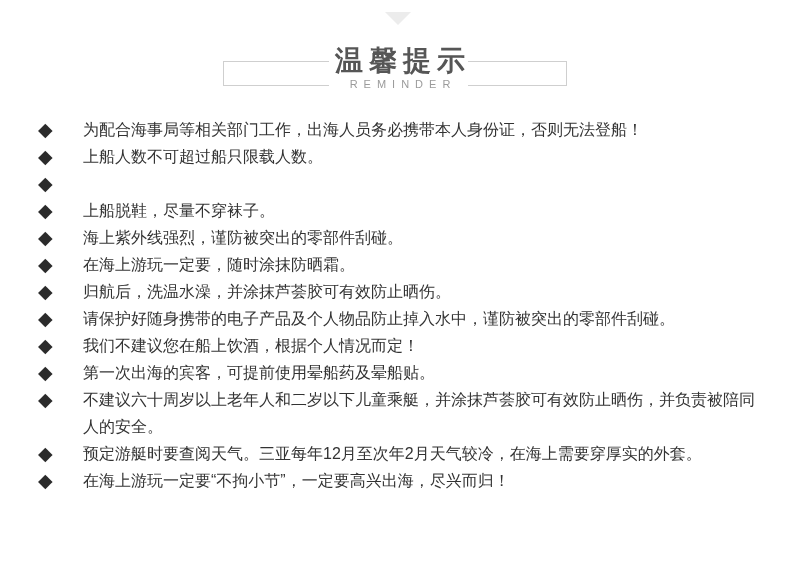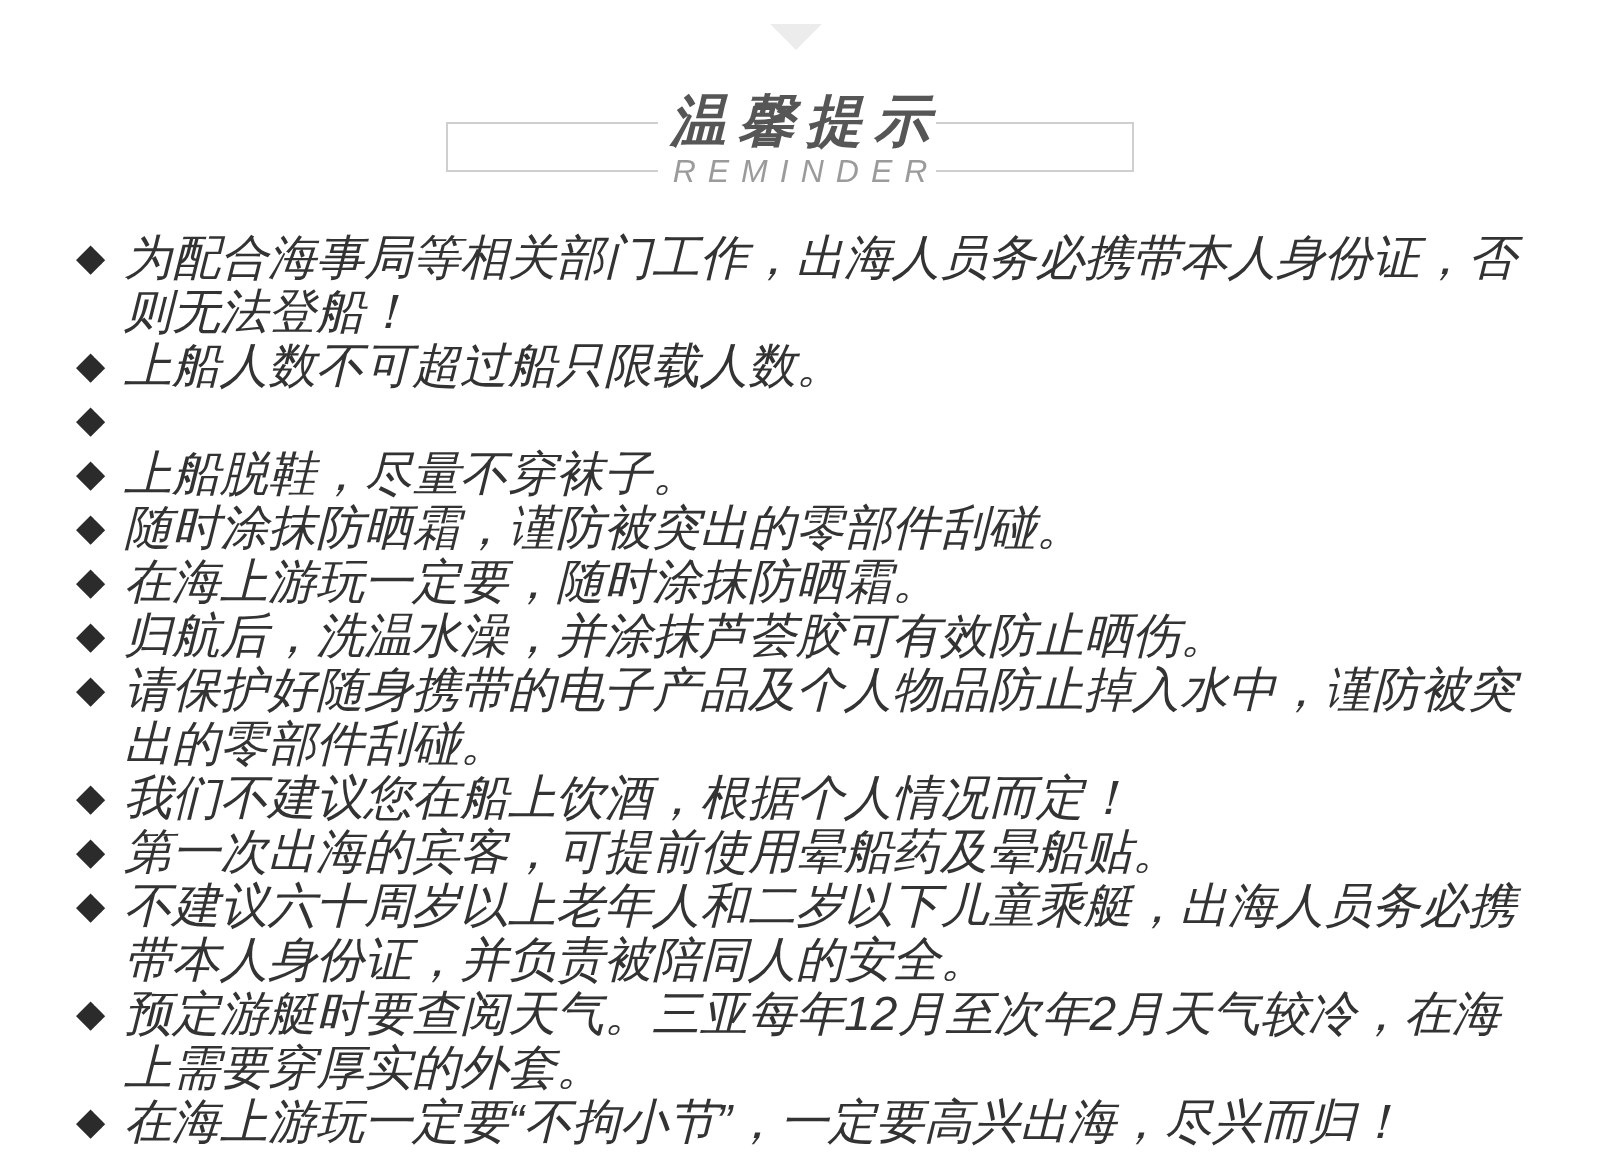--- a/index.html
+++ b/index.html
@@ -1,15 +1,15 @@
 <!DOCTYPE html>
 <html lang="zh" style="--page-bg: #ffffff; --title-color: #565656; --subtitle-color: #9b9b9b; --line-color: #cfcfcf; --triangle-color: #ececec; --bullet-color: #2b2b2b; --text-color: #333333;"><head>
 <meta charset="utf-8">
 <style>
-  * { margin: 0; padding: 0; box-sizing: border-box; font-style: italic; }
+  * { margin: 0; padding: 0; box-sizing: border-box; }
   html, body { background: #ffffff; }
   body {
     font-family: "Liberation Sans", "DejaVu Sans", sans-serif;
   }
   .page {
     position: relative;
     width: 800px;
     height: 583px;
     margin: 0 auto;
     background: var(--page-bg, #ffffff);
@@ -43,21 +43,21 @@
     font-weight: bold;
     letter-spacing: 6px;
     padding-left: 6px; 
     color: var(--title-color, #565656);
   }
   .subtitle {
     position: absolute;
     top: 78px;
     width: 100%;
     text-align: center;
-    font-size: 16px;
+    font-size: 11px;
     letter-spacing: 6px;
     padding-left: 6px;
     color: var(--subtitle-color, #9b9b9b);
   }
   .bracket {
     position: absolute;
     top: 61px;
     height: 25px;
     border: 1px solid var(--line-color, #cfcfcf);
   }
@@ -85,22 +85,22 @@
   .diamond-icon {
     flex: 0 0 auto;
     width: 22px;
     font-size: 19px;
     line-height: 27px;
     color: var(--bullet-color, #2b2b2b);
   }
   .tip-text {
     flex: 0 1 auto;
     max-width: 700px;
-    margin-left: 2px;
-    font-size: 24px;
+    margin-left: 23px;
+    font-size: 16px;
     line-height: 27px;
     letter-spacing: 0px;
     color: var(--text-color, #333333);
   }
 </style>
 </head>
 <body>
 
 <div class="page">
 
@@ -128,21 +128,21 @@
     <span class="diamond-icon">◆</span>
   </div>
 
   <div class="tip-item">
     <span class="diamond-icon">◆</span>
     <span class="tip-text">上船脱鞋，尽量不穿袜子。</span>
   </div>
 
   <div class="tip-item">
     <span class="diamond-icon">◆</span>
-    <span class="tip-text">随时涂抹防晒霜，谨防被突出的零部件刮碰。</span>
+    <span class="tip-text">海上紫外线强烈，谨防被突出的零部件刮碰。</span>
   </div>
 
   <div class="tip-item">
     <span class="diamond-icon">◆</span>
     <span class="tip-text">在海上游玩一定要，随时涂抹防晒霜。</span>
   </div>
 
   <div class="tip-item">
     <span class="diamond-icon">◆</span>
     <span class="tip-text">归航后，洗温水澡，并涂抹芦荟胶可有效防止晒伤。</span>
@@ -158,21 +158,21 @@
     <span class="tip-text">我们不建议您在船上饮酒，根据个人情况而定！</span>
   </div>
 
   <div class="tip-item">
     <span class="diamond-icon">◆</span>
     <span class="tip-text">第一次出海的宾客，可提前使用晕船药及晕船贴。</span>
   </div>
 
   <div class="tip-item">
     <span class="diamond-icon">◆</span>
-    <span class="tip-text">不建议六十周岁以上老年人和二岁以下儿童乘艇，出海人员务必携带本人身份证，并负责被陪同人的安全。</span>
+    <span class="tip-text">不建议六十周岁以上老年人和二岁以下儿童乘艇，并涂抹芦荟胶可有效防止晒伤，并负责被陪同人的安全。</span>
   </div>
 
   <div class="tip-item">
     <span class="diamond-icon">◆</span>
     <span class="tip-text">预定游艇时要查阅天气。三亚每年12月至次年2月天气较冷，在海上需要穿厚实的外套。</span>
   </div>
 
   <div class="tip-item">
     <span class="diamond-icon">◆</span>
     <span class="tip-text">在海上游玩一定要“不拘小节”，一定要高兴出海，尽兴而归！</span>

